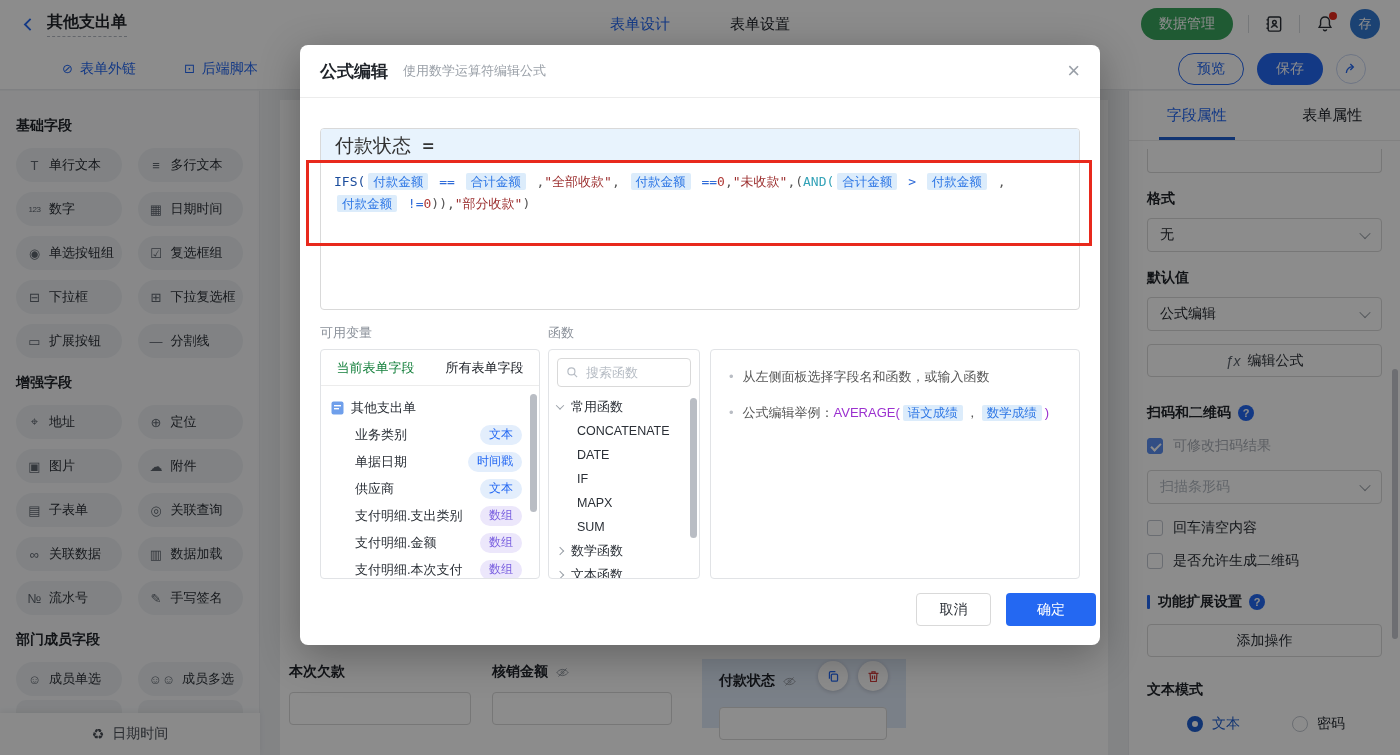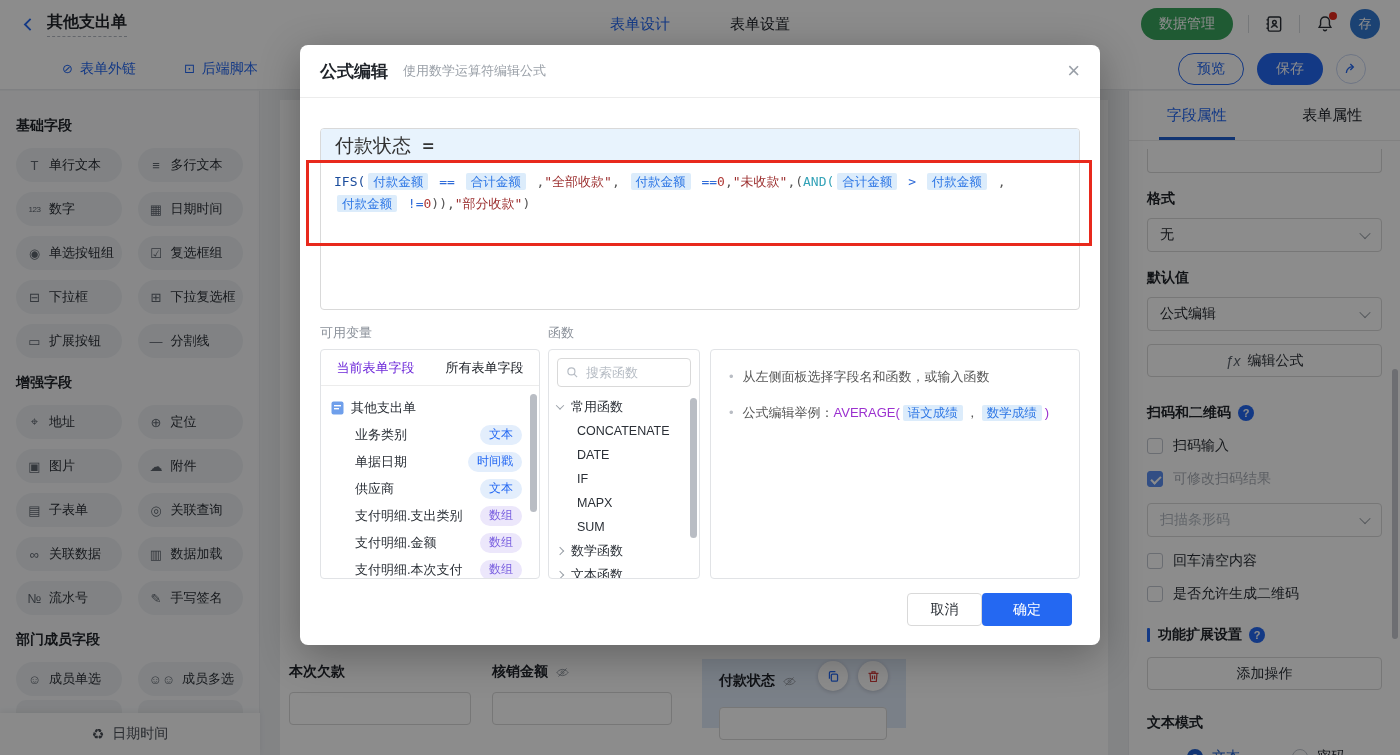--- a/index.html
+++ b/index.html
@@ -107,39 +107,39 @@
   .sg-plain { color:#555; }
   .chip { background:#dcecfb; color:#2e77e5; border-radius:2px; padding:1px 5px; margin:0 3px; font-size:12.5px; white-space:nowrap; }
   .panels { display:flex; gap:8px; margin-top:14px; }
   .pcol1 { width:220px; flex:none; }
   .pcol2 { width:152px; flex:none; margin-right:2px; }
   .pcol3 { flex:1; }
   .p-label { font-size:13px; color:#8a9099; height:19px; margin-bottom:6px; }
   .panel { border:1px solid #e1e3e6; border-radius:4px; height:230px; position:relative; overflow:hidden; background:#fff; }
   .v-tabs { height:36px; border-bottom:1px solid #ececec; display:flex; align-items:center; font-size:13px; }
   .v-tab { flex:1; text-align:center; cursor:pointer; color:#20242b; }
-  .v-tab.active { color:#6d28d9; }
+  .v-tab.active { color:#15803d; }
   .v-list { padding:9px 4px 0 10px; font-size:13px; color:#2a2f36; }
   .v-root { display:flex; align-items:center; gap:7px; height:26px; cursor:pointer; }
   .v-row { display:flex; align-items:center; height:27px; padding-left:24px; cursor:pointer; }
   .v-name { flex:1; }
   .badge { font-size:12px; padding:1.5px 9px; border-radius:10px; margin-right:13px; flex:none; }
   .badge.text { color:#2468f2; background:#e3eefc; }
   .badge.array { color:#7b61e0; background:#ece7fb; }
   .p-scroll { position:absolute; right:2px; width:7px; background:#b9bdc4; border-radius:4px; }
   .fn-search { margin:8px; height:29px; border:1px solid #d9d9d9; border-radius:4px; display:flex; align-items:center; padding:0 8px; gap:7px; color:#b6bcc4; font-size:13px; }
   .fn-list { padding:0 8px; font-size:13px; color:#2a2f36; }
   .fn-group { display:flex; align-items:center; gap:8px; height:24px; cursor:pointer; }
   .fn-group .chev { width:6px; height:6px; }
   .fn-item { padding-left:20px; height:24px; line-height:24px; font-size:12.5px; cursor:pointer; font-family:"Liberation Sans",sans-serif; }
   .help { padding:16px 16px 0 18px; font-size:13px; color:#3a3f46; }
   .bullet { display:flex; gap:9px; margin-bottom:15px; line-height:21px; }
   .dot { color:#b9bdc4; flex:none; }
   .sg-purple { color:#9b30cf; }
-  .m-foot { position:absolute; right:28px; bottom:19px; display:flex; }
+  .m-foot { position:absolute; right:4px; bottom:19px; display:flex; gap:15px; }
   .btn-cancel { width:75px; height:33px; border:1px solid #d9d9d9; border-radius:4px; background:#fff; font-size:14px; color:#2a2f36; cursor:pointer; }
   .btn-ok { width:90px; height:33px; border:none; border-radius:4px; background:#2468f2; color:#fff; font-size:14px; cursor:pointer; }
 </style>
 </head>
 <body>
 
 <div class="screen">
 
   <header class="topbar">
     <span class="tb-back">
@@ -391,24 +391,20 @@
       </div>
       <div style="margin-top:13px;">
         <button class="btn-block">
           <span class="fx-g">ƒx</span>
           <span>编辑公式</span>
         </button>
       </div>
       <div class="sec-hdr">
         <span>扫码和二维码</span>
         <span class="qm">?</span>
-      </div>
-      <div class="cb-row">
-        <span class="cb"></span>
-        <span>扫码输入</span>
       </div>
       <div class="cb-row muted">
         <span class="cb checked"></span>
         <span>可修改扫码结果</span>
       </div>
       <div class="select disabled">
         <span>扫描条形码</span>
         <span class="chev down"></span>
       </div>
       <div class="cb-row">

